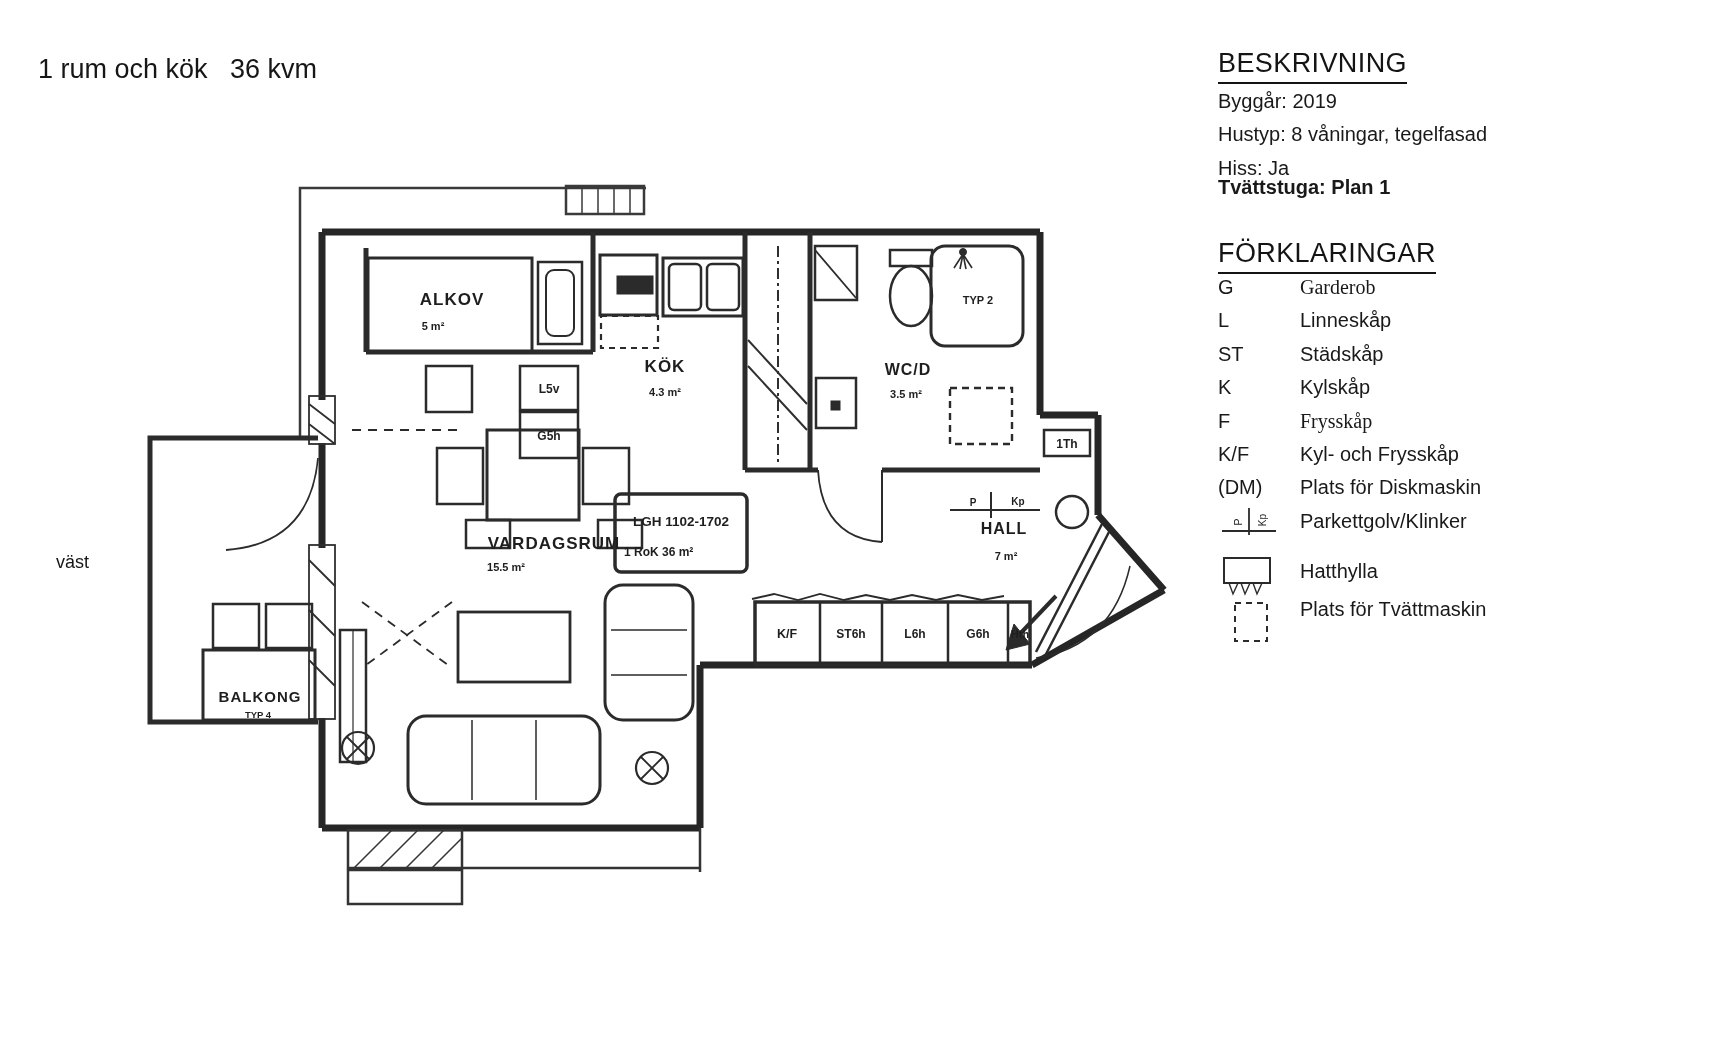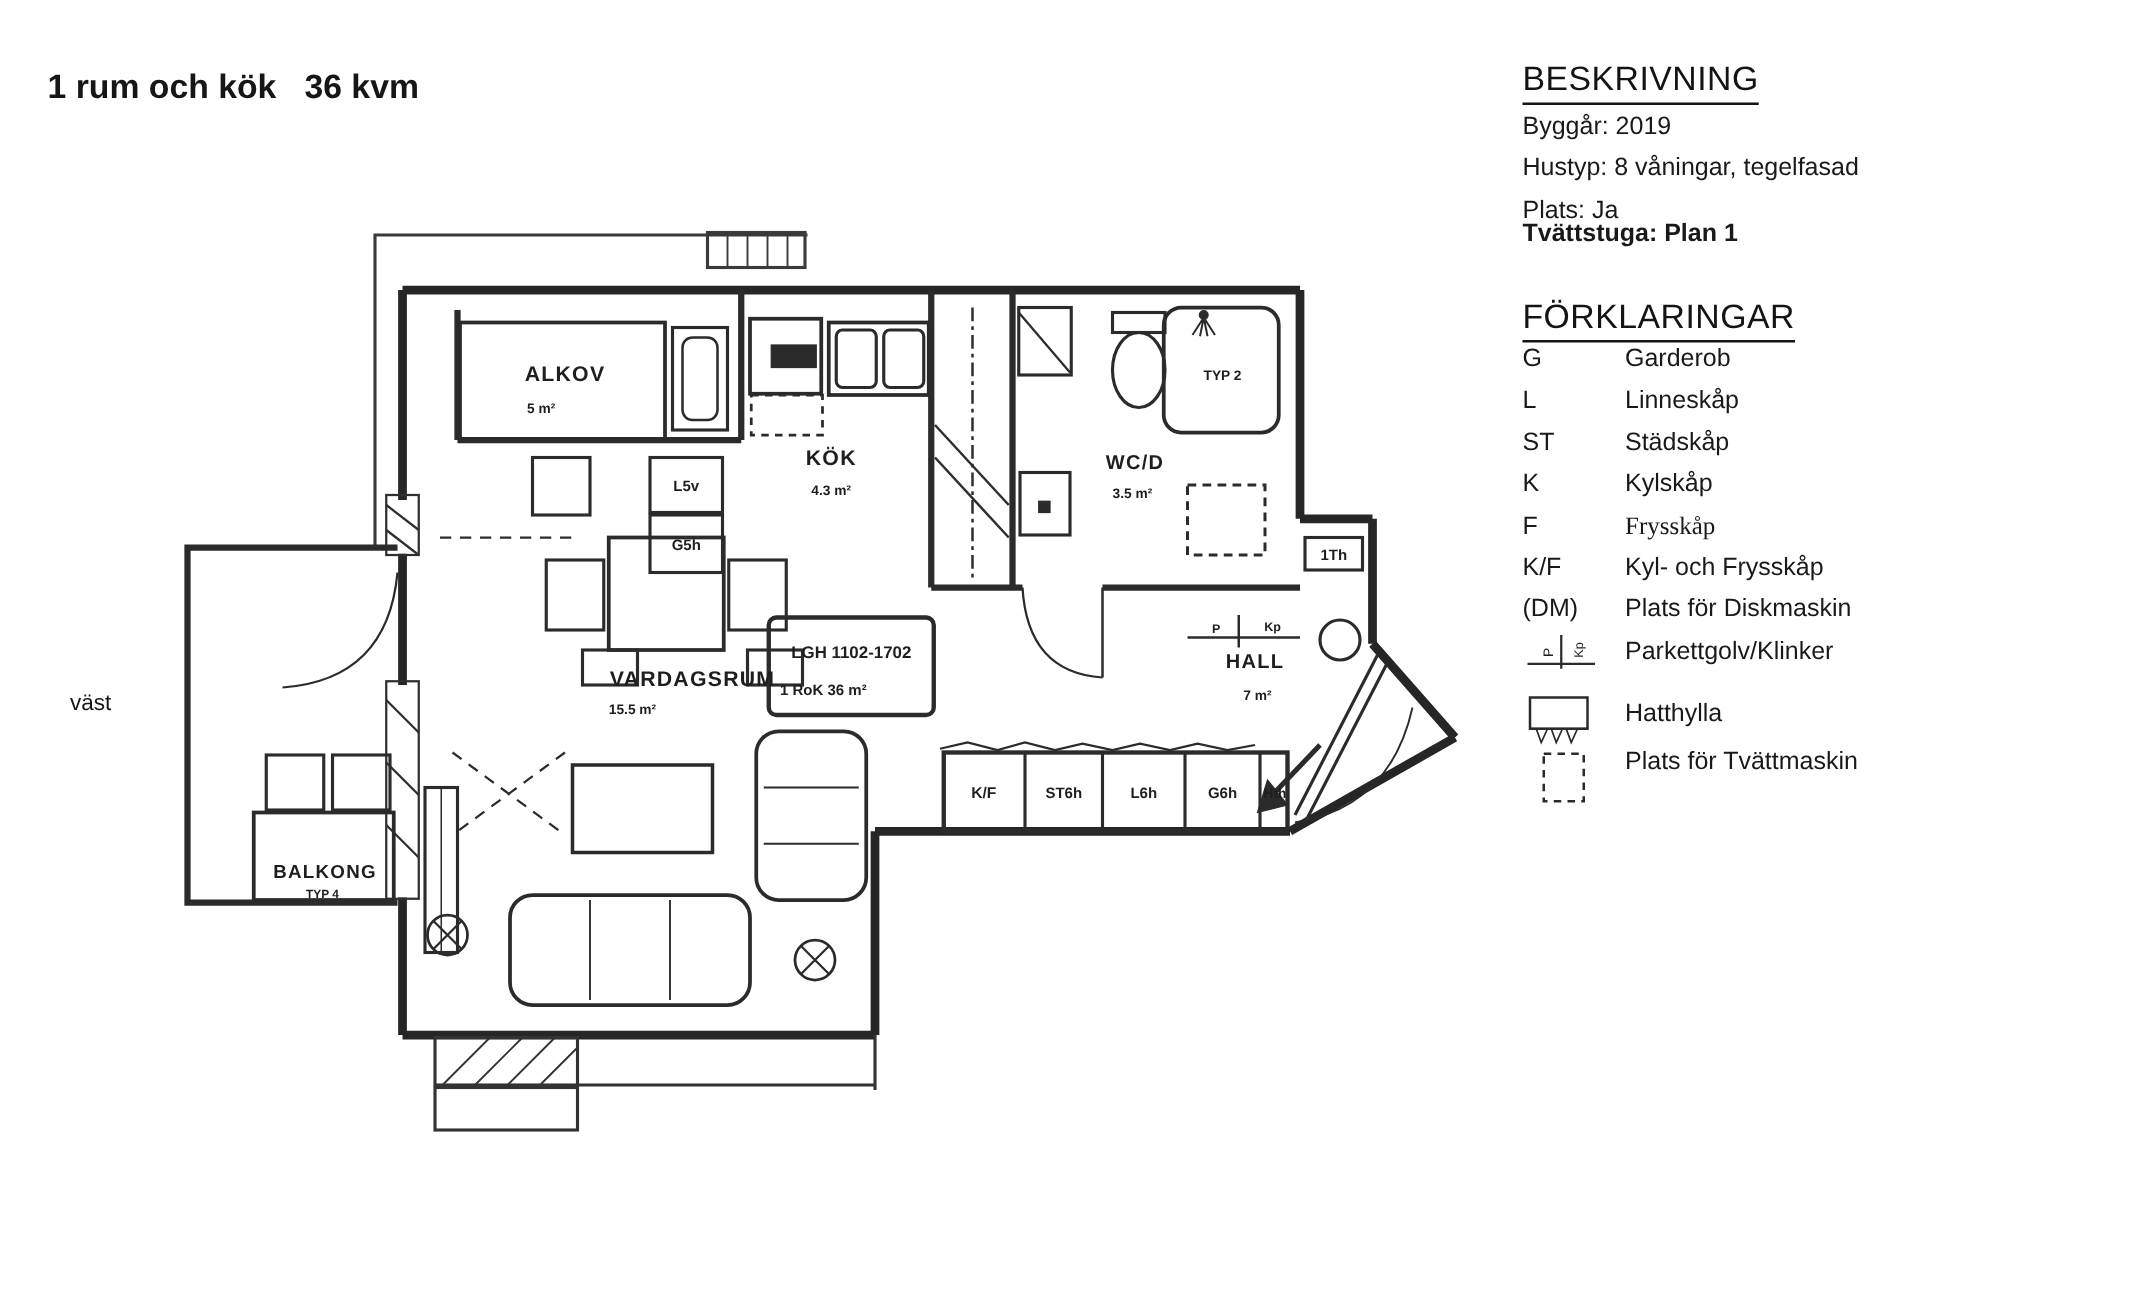--- a/index.html
+++ b/index.html
@@ -1,19 +1,19 @@
 <!DOCTYPE html>
 <html><head>
 <meta charset="utf-8">
 <style>
   html,body{margin:0;padding:0;background:#fff;}
   .page{position:relative;width:1714px;height:1041px;background:#ffffff;
         font-family:"Liberation Sans",sans-serif;color:#1c1c1c;overflow:hidden;}
   .title{position:absolute;left:33px;top:12px;font-size:30px;font-weight:bold;letter-spacing:.2px;color:#111;}
-  .subtitle{position:absolute;left:38px;top:54px;font-size:27px;color:#161616;white-space:pre;font-weight:bold;}
+  .subtitle{position:absolute;left:38px;top:54px;font-size:27px;color:#161616;white-space:pre;}
   .west{position:absolute;left:56px;top:552px;font-size:18px;color:#161616;}
   .panel{position:absolute;left:1218px;top:48px;width:470px;}
   .p-head{position:absolute;left:0;font-size:27px;color:#141414;letter-spacing:.4px;
           border-bottom:2px solid #141414;padding-bottom:3px;display:inline-block;}
   .p-line{position:absolute;left:0;font-size:20px;color:#191919;white-space:nowrap;}
   .leg-abbr{position:absolute;left:0;font-size:20px;color:#191919;}
   .leg-lab{position:absolute;left:82px;font-size:20px;color:#191919;white-space:nowrap;}
   .leg-icon{position:absolute;}
   svg text{font-family:"Liberation Sans",sans-serif;fill:#1e1e1e;}
   .room-name{font-weight:bold;letter-spacing:1px;}
@@ -174,27 +174,27 @@
       <text class="small-lab" x="549" y="440" font-size="12">G5h</text>
       <text class="small-lab" x="973" y="506" font-size="10">P</text>
       <text class="small-lab" x="1018" y="505" font-size="10">Kp</text>
     </g>
   </svg>
 
   <div class="panel">
     <div class="p-head" style="top:0;">BESKRIVNING</div>
     <div class="p-line" style="top:42px;text-align:center;">Byggår: 2019</div>
     <div class="p-line" style="top:75px;">Hustyp: 8 våningar, tegelfasad</div>
-    <div class="p-line" style="top:109px;">Plats: Ja</div>
+    <div class="p-line" style="top:109px;">Hiss: Ja</div>
     <div class="p-line" style="top:128px;font-weight:bold;">Tvättstuga: Plan 1</div>
 
     <div class="p-head" style="top:190px;">FÖRKLARINGAR</div>
 
     <div class="leg-abbr" style="top:228px;">G</div>
-    <div class="leg-lab" style="top:228px;">Garderob</div>
+    <div class="leg-lab" style="top:228px;font-family:Liberation Serif, serif;">Garderob</div>
     <div class="leg-abbr" style="top:261px;">L</div>
     <div class="leg-lab" style="top:261px;">Linneskåp</div>
     <div class="leg-abbr" style="top:295px;">ST</div>
     <div class="leg-lab" style="top:295px;">Städskåp</div>
     <div class="leg-abbr" style="top:328px;">K</div>
     <div class="leg-lab" style="top:328px;">Kylskåp</div>
     <div class="leg-abbr" style="top:362px;">F</div>
     <div class="leg-lab" style="top:362px;font-family:Liberation Serif, serif;">Frysskåp</div>
     <div class="leg-abbr" style="top:395px;">K/F</div>
     <div class="leg-lab" style="top:395px;">Kyl- och Frysskåp</div>

